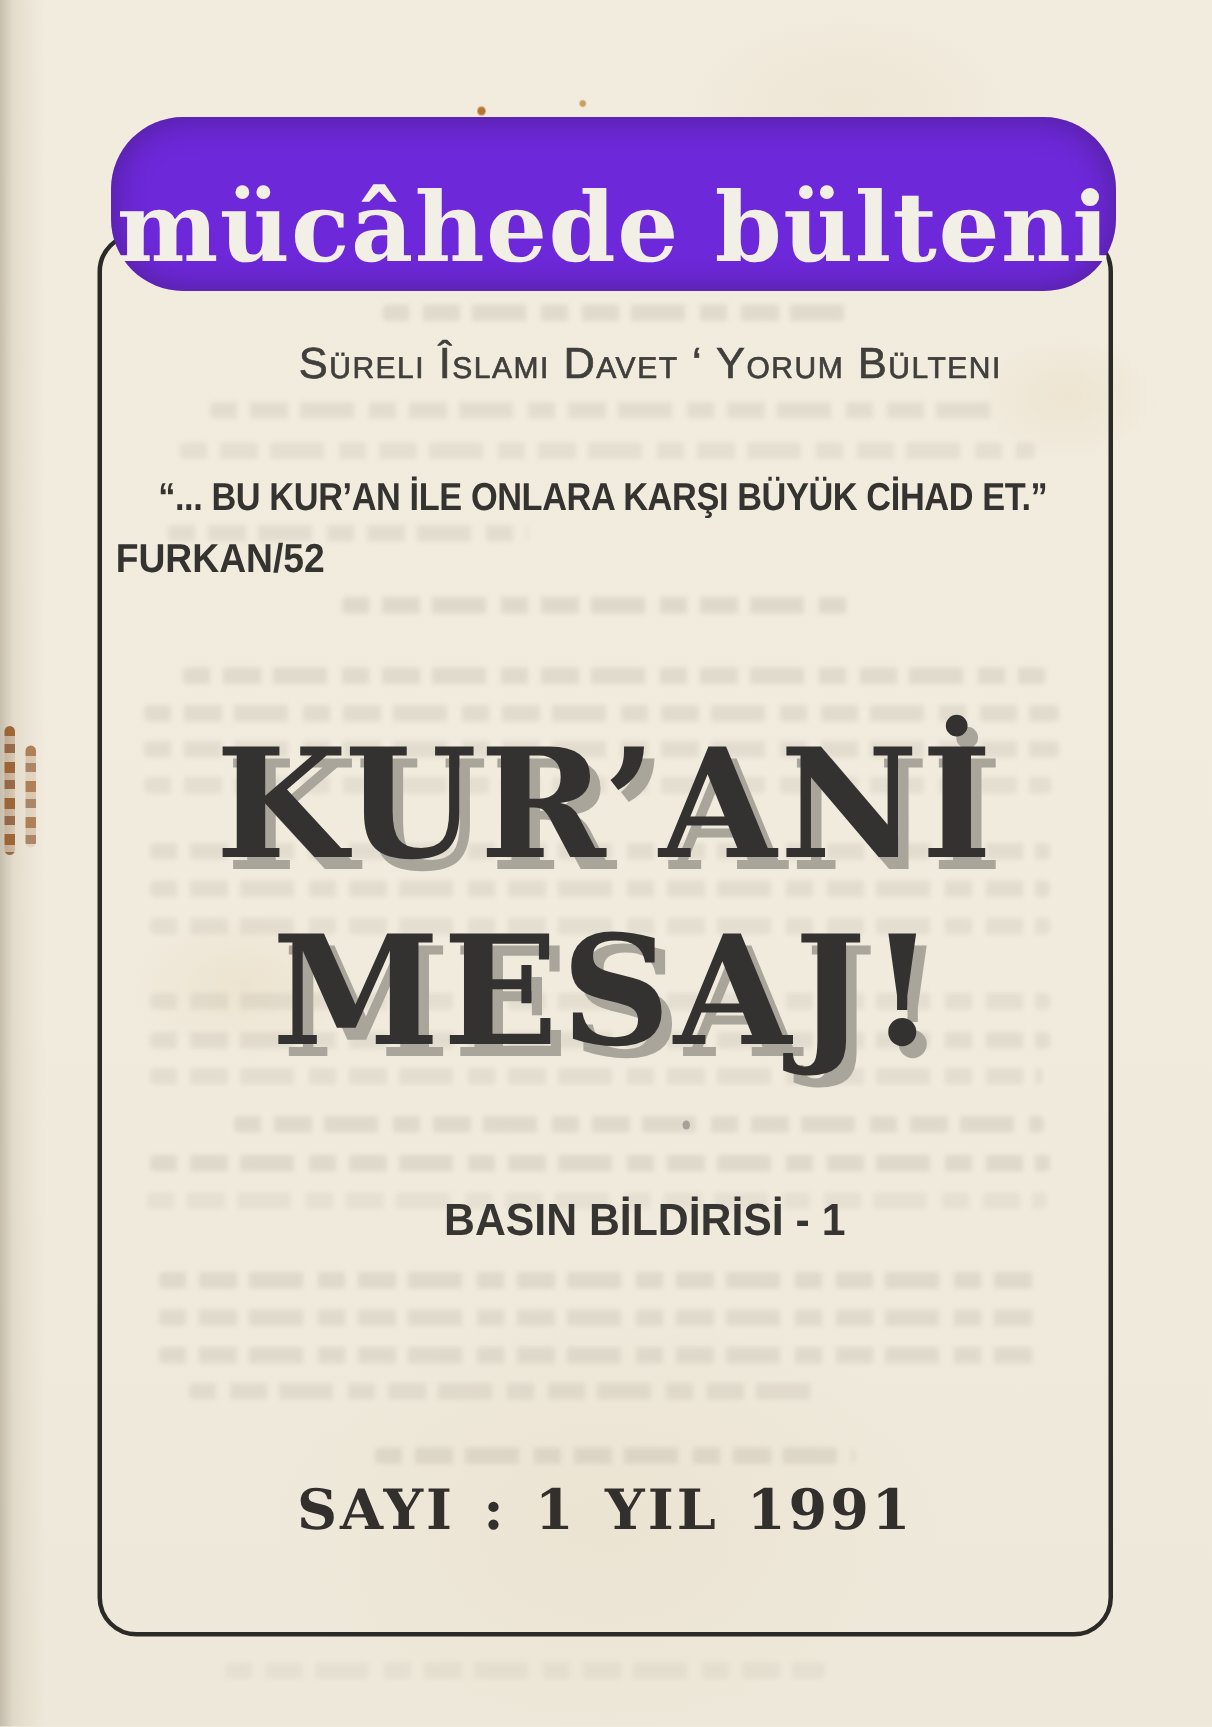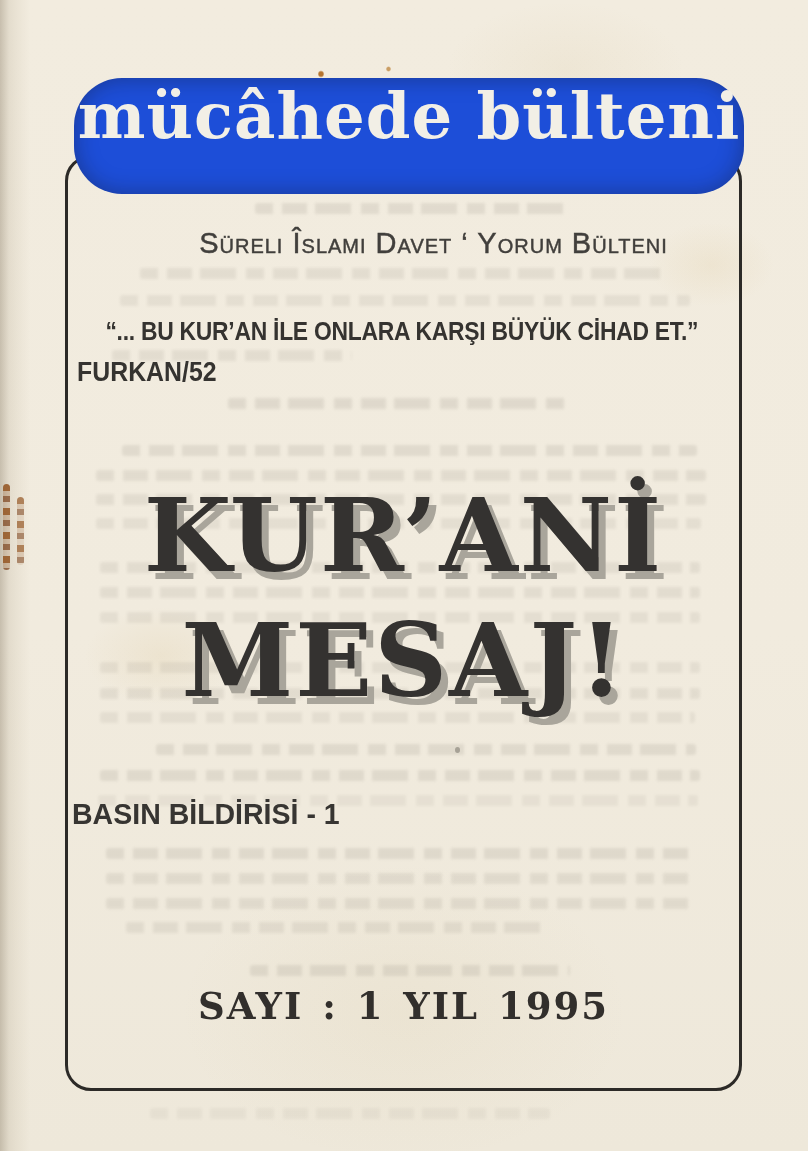--- a/index.html
+++ b/index.html
@@ -17,22 +17,22 @@
       radial-gradient(160px 90px at 70% 6%, rgba(190,160,95,.08), transparent 75%),
       linear-gradient(90deg, rgba(110,95,70,.32) 0, rgba(140,125,95,.14) 9px, rgba(165,150,120,.10) 17px, rgba(0,0,0,0) 30px),
       linear-gradient(180deg, #f2ecdf 0%, #f1ebde 55%, #eee8da 100%);
   }
   .frame{
     position:absolute;left:65px;top:155px;width:677px;height:936px;
     border:3px solid #2c2a27;border-radius:26px;box-sizing:border-box;
   }
   .banner{
     position:absolute;left:74px;top:78px;width:670px;height:116px;
-    background:#1d4ed8;border-radius:48px;
-    display:flex;align-items:flex-start;justify-content:center;
+    background:#6d28d9;border-radius:48px;
+    display:flex;align-items:flex-end;justify-content:center;
     box-shadow:inset 0 0 22px rgba(20,18,14,.35);
   }
   .banner-text{
     font-family:"DejaVu Serif","Liberation Serif",serif;
     font-weight:bold;font-size:64px;color:#f2efe6;letter-spacing:1px;
     padding-bottom:4px;white-space:nowrap;
   }
   .subtitle{
     position:absolute;left:65px;top:227px;width:737px;text-align:center;
     font-variant:small-caps;font-size:29px;color:#413f3c;letter-spacing:1px;
@@ -49,21 +49,21 @@
     font-weight:bold;font-size:27px;color:#353330;letter-spacing:0;
   }
   .title{
     position:absolute;left:65px;width:677px;text-align:center;line-height:1;
     font-family:"DejaVu Serif","Liberation Serif",serif;font-weight:bold;
     font-size:101px;letter-spacing:2px;color:#343230;
     text-shadow:7px 8px 0 #a9a59b;white-space:nowrap;
   }
   .t1{top:485px;}
   .t2{top:610px;}
-  .press-wrap{position:absolute;left:65px;top:797px;width:708px;}
+  .press-wrap{position:absolute;left:76px;top:797px;width:708px;text-align:center;}
   .press-text{
     display:inline-block;transform:scaleX(.95);transform-origin:center;
     font-weight:bold;font-size:30px;color:#373532;white-space:nowrap;
   }
   .issue{
     position:absolute;left:65px;top:984px;width:677px;text-align:center;
     font-family:"DejaVu Serif","Liberation Serif",serif;font-weight:bold;
     font-size:37px;letter-spacing:2px;word-spacing:4px;color:#322f2c;white-space:nowrap;
   }
   .ghost{
@@ -126,19 +126,19 @@
   <span class="quote-src">FURKAN/52</span>
 </div>
 
 <div class="title t1">KUR’ANİ</div>
 <div class="title t2">MESAJ!</div>
 
 <div class="press-wrap">
   <span class="press-text">BASIN BİLDİRİSİ - 1</span>
 </div>
 
-<div class="issue">SAYI : 1 YIL 1995</div>
+<div class="issue">SAYI : 1 YIL 1991</div>
 
 <div class="rust" style="left:3px;top:484px;height:86px;"></div>
 <div class="rust" style="left:17px;top:497px;height:68px;opacity:.8;"></div>
 <div class="speck" style="left:318px;top:70px;width:6px;height:8px;background:radial-gradient(circle,#b5742f 0 40%,rgba(181,116,47,0) 75%);"></div>
 <div class="speck" style="left:386px;top:66px;width:5px;height:6px;background:radial-gradient(circle,#c08a45 0 40%,rgba(192,138,69,0) 75%);opacity:.8;"></div>
 <div class="speck" style="left:455px;top:747px;width:5px;height:6px;background:#6e6a60;opacity:.5;"></div>
 
 </body></html>

